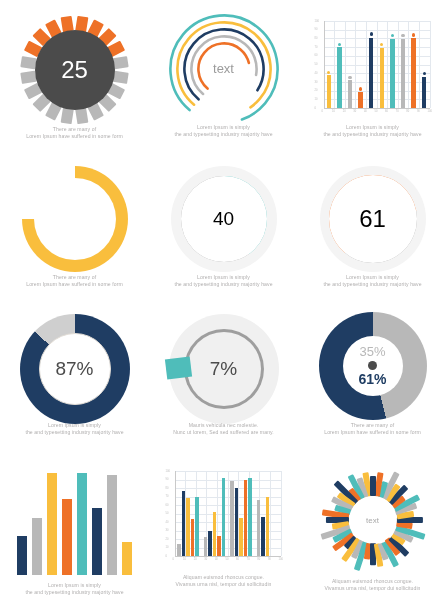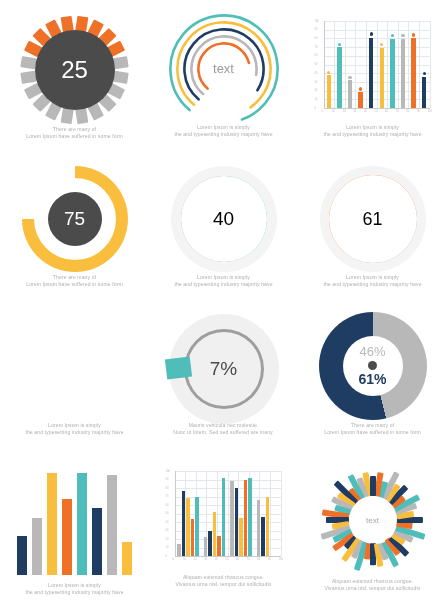--- a/index.html
+++ b/index.html
@@ -186,21 +186,20 @@
     <div class="caption" style="top:124px">
       <span>Lorem Ipsum is simply</span>
       <span>the  and typesetting industry majority have</span>
     </div>
   </div>
 
   <div class="cell">
     <div class="viz" style="margin-top:16px">
       <div class="donut" id="d75" style="width: 106px; height: 106px; background: conic-gradient(rgb(249, 190, 61) 0deg, rgb(249, 190, 61) 270deg, rgb(255, 255, 255) 270deg, rgb(255, 255, 255) 360deg);">
         <div class="hole" style="left:12px;top:12px;width:82px;height:82px;background:#fff;"></div>
-        <div class="hole" style="left:26px;top:26px;width:54px;height:54px;background:#4b4b4b;color:#fff;font-size:19px;">75</div>
       </div>
     </div>
     <div class="caption" style="top:124px">
       <span>There are many  of</span>
       <span>Lorem Ipsum  have suffered  in some form</span>
     </div>
   </div>
 
   <div class="cell">
     <div class="viz" style="margin-top:16px">
@@ -216,30 +215,36 @@
       <span>the  and typesetting industry majority have</span>
     </div>
   </div>
 
   <div class="cell">
     <div class="viz" style="margin-top:16px">
       <div class="donut" id="d61" style="width: 106px; height: 106px; background: rgb(244, 244, 244);">
           <div style="position: absolute; left: 9px; top: 9px; width: 88px; height: 88px; border-radius: 50%; background: conic-gradient(from 220deg, rgb(238, 113, 39) 0deg, rgb(238, 113, 39) 220deg, rgb(158, 158, 158) 220deg, rgb(158, 158, 158) 360deg);"></div>
         <div style="position: absolute; left: 16px; top: 16px; width: 74px; height: 74px; border-radius: 50%; background: rgb(255, 255, 255);"></div>
           <div class="hole" style="left:9px;top:9px;width:88px;height:88px;background:#fff;"></div>
-        <div class="hole" style="left:16px;top:16px;width:74px;height:74px;background:#fff;font-size:18px;">61</div>
-      </div>
-    </div>
-    <div class="caption" style="top:124px">
-      <span>Lorem Ipsum is simply</span>
-      <span>the  and typesetting industry majority have</span>
-    </div>
-  </div>
-
-  <div class="cell">
+        <div class="hole" style="left:16px;top:16px;width:74px;height:74px;background:#fff;font-size:24px;">61</div>
+      </div>
+    </div>
+    <div class="caption" style="top:124px">
+      <span>Lorem Ipsum is simply</span>
+      <span>the  and typesetting industry majority have</span>
+    </div>
+  </div>
+
+  <div class="cell">
+    <div class="viz" style="margin-top:14px">
+      <div class="donut" id="d87" style="width: 110px; height: 110px; background: conic-gradient(rgb(31, 61, 99) 0deg, rgb(31, 61, 99) 313deg, rgb(207, 207, 207) 313deg, rgb(207, 207, 207) 360deg);">
+        <div class="hole" style="left:19px;top:19px;width:72px;height:72px;background:#fff;border:1px solid #e2ddd6;box-sizing:border-box;"></div>
+        <div class="hole" style="left:19px;top:19px;width:72px;height:72px;background:transparent;color:#4b4b4b;font-size:19px;">87%</div>
+      </div>
+    </div>
     <div class="caption" style="top:122px">
       <span>Lorem Ipsum is simply</span>
       <span>the  and typesetting industry majority have</span>
     </div>
   </div>
 
   <div class="cell">
     <div class="viz" style="margin-top:14px">
       <div class="donut" id="d7" style="width:110px;height:110px;background:#f0f0f0;">
         <div class="hole" style="left:15px;top:15px;width:80px;height:80px;background:#9e9e9e;"></div>
@@ -252,21 +257,21 @@
       <span>Mauris vehicula nec molestie.</span>
       <span>Nunc ut  lorem, Sed sed  suffered  are many.</span>
     </div>
   </div>
 
   <div class="cell">
     <div class="viz" style="margin-top:12px">
       <div class="donut" id="d54" style="width: 108px; height: 108px; background: conic-gradient(rgb(184, 184, 184) 0deg, rgb(184, 184, 184) 166deg, rgb(31, 61, 99) 166deg, rgb(31, 61, 99) 360deg);">
         <div class="hole" style="left:24px;top:24px;width:60px;height:60px;background:#fff;"></div>
         <div style="position:absolute;left:24px;top:24px;width:60px;height:60px;display:flex;flex-direction:column;align-items:center;justify-content:center;">
-          <div style="color:#b8b8b8;font-size:13px;line-height:14px;">46%</div>
+          <div style="color:#b8b8b8;font-size:13px;line-height:14px;">35%</div>
           <div style="width:9px;height:9px;border-radius:50%;background:#4b4b4b;margin:2px 0;"></div>
           <div style="color:#1f3d63;font-size:14px;line-height:15px;font-weight:bold;">61%</div>
         </div>
       </div>
     </div>
     <div class="caption" style="top:122px">
       <span>There are many  of</span>
       <span>Lorem Ipsum  have suffered  in some form</span>
     </div>
   </div>

